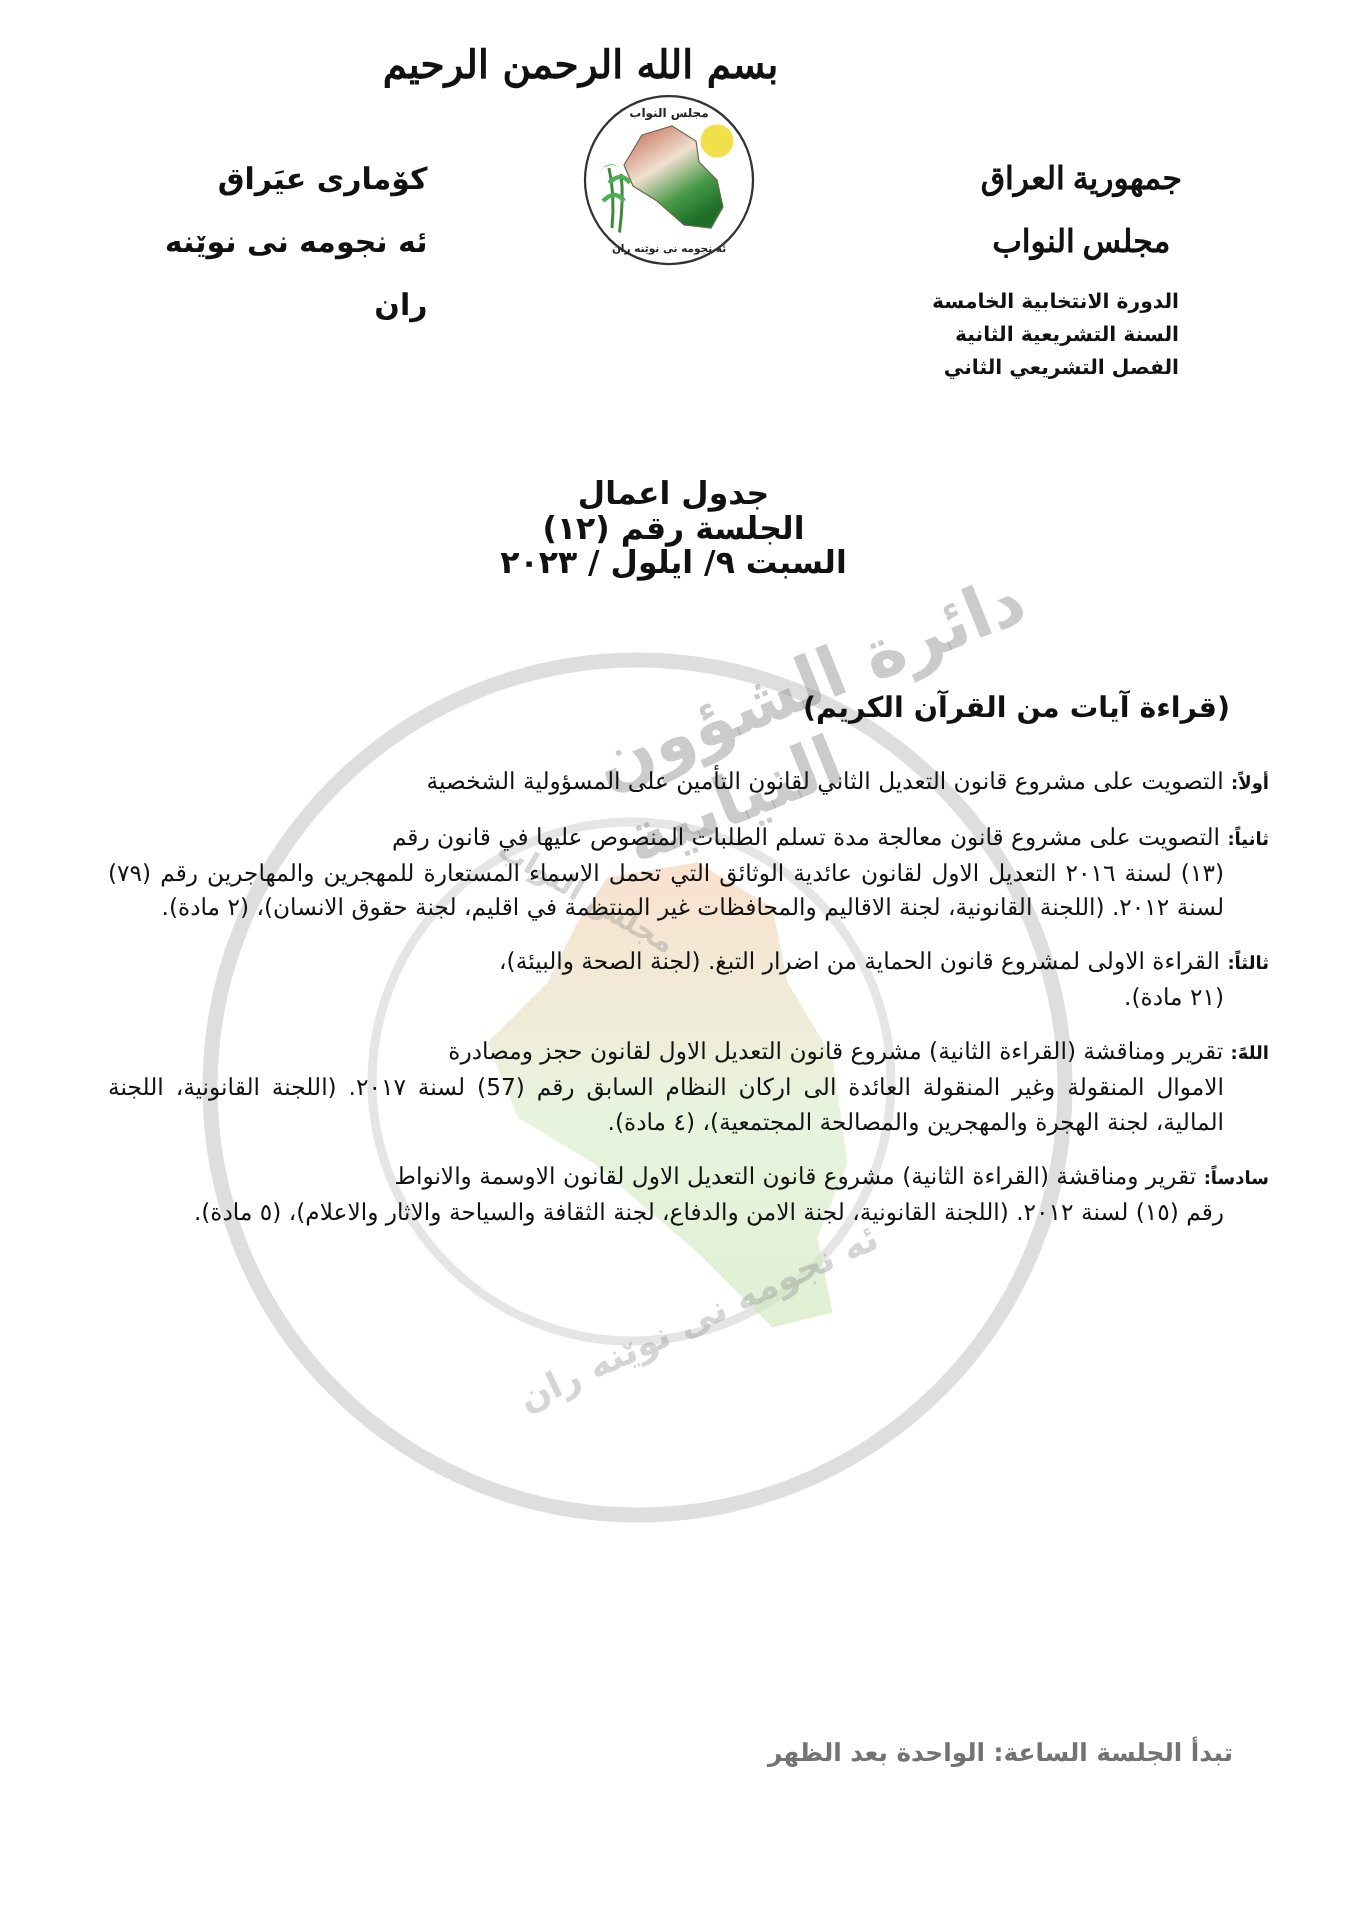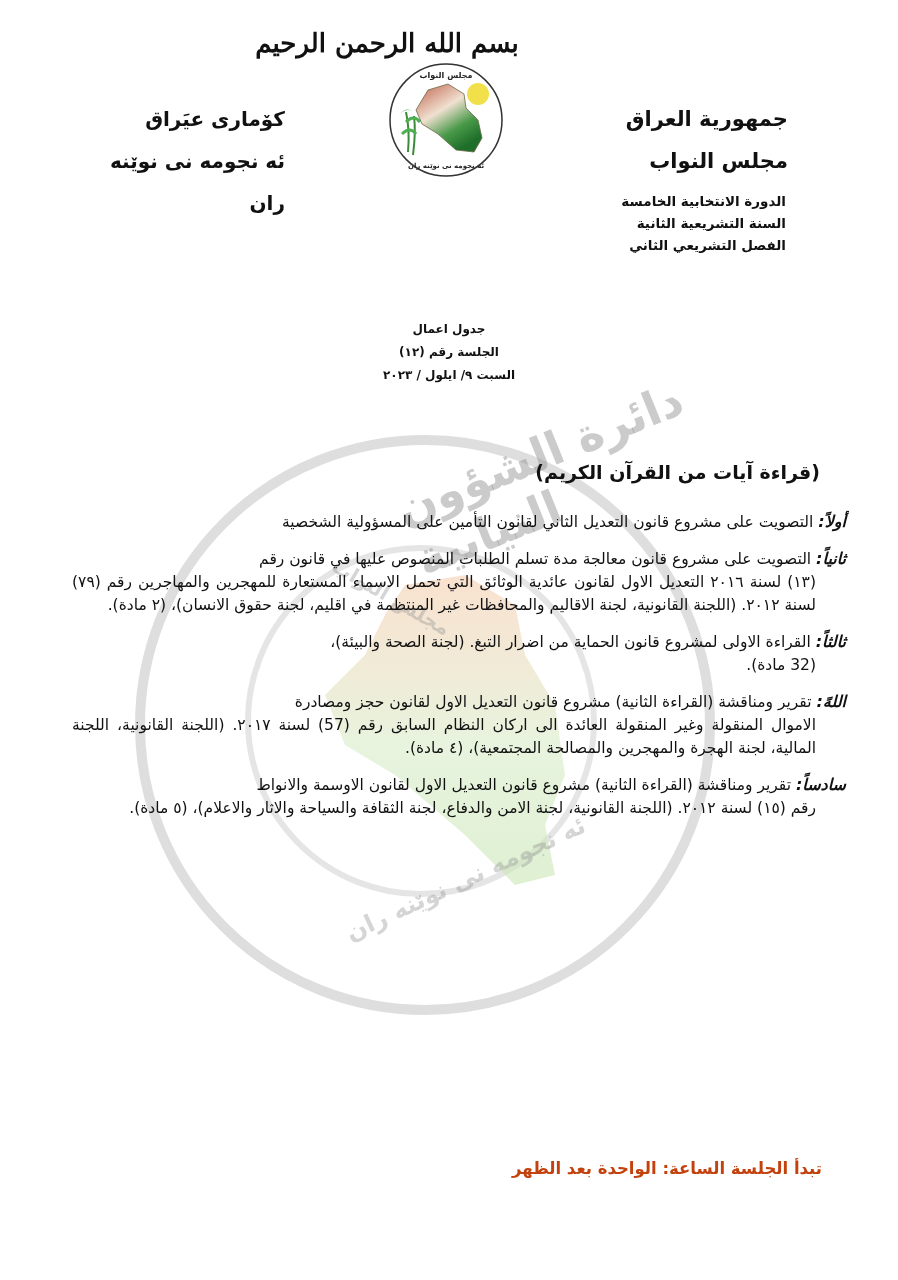--- a/index.html
+++ b/index.html
@@ -12,42 +12,42 @@
     .rtl { direction: rtl; }
 
     
     .watermark { position: absolute; left: 95px; top: 395px; width: 660px; height: 660px; pointer-events: none; }
     .wm-ring { position: absolute; border-radius: 50%; border: 10px solid rgba(160,160,160,0.35); }
     .wm-map { position: absolute; left: 220px; top: 180px; width: 260px; height: 320px; }
     .wm-text { position: absolute; color: rgba(140,140,140,0.45); font-weight: bold; font-family: "DejaVu Sans", sans-serif; }
 
     .basmala { left: 0; width: 774px; top: 28px; text-align: center; font-family: "DejaVu Serif", serif; font-size: 26px; font-weight: bold; }
 
-    .header-right { right: 110px; top: 98px; text-align: right; }
+    .header-right { right: 110px; top: 98px; text-align: center; font-family: Liberation Serif, serif; }
     .header-right .line { font-weight: bold; font-size: 21px; line-height: 42px; letter-spacing: 0.5px; }
     .session-info { right: 112px; top: 190px; text-align: right; }
     .session-info .line { font-weight: bold; font-size: 13.5px; line-height: 22px; }
 
     .header-left { left: 70px; top: 98px; text-align: right; width: 215px; }
     .header-left .line { font-weight: bold; font-size: 20px; line-height: 42px; }
 
     .logo { left: 386px; top: 60px; width: 120px; height: 120px; }
 
     .agenda-title { left: 0; width: 898px; top: 318px; text-align: center; }
-    .agenda-title .line { font-weight: bold; font-size: 12px; line-height: 23px; }
+    .agenda-title .line { font-weight: bold; font-size: 21px; line-height: 23px; }
 
     .quran { right: 78px; top: 461px; font-weight: bold; font-size: 19px; }
 
     .items { position: absolute; right: 52px; left: 72px; top: 510px; direction: rtl; }
     .item { font-size: 15.5px; line-height: 23px; text-align: justify; margin-bottom: 13px; position: relative; padding-right: 0; }
-    .item .lbl { font-weight: bold; font-size: 16px; font-style: italic; }
+    .item .lbl { font-weight: bold; font-size: 12px; }
     .item .body { }
     .item .cont { display: block; padding-right: 30px; }
 
-    .start-time { right: 76px; top: 1159px; color: #c2410c; font-weight: bold; font-size: 16.5px; }
+    .start-time { right: 76px; top: 1159px; color: #737373; font-weight: bold; font-size: 16.5px; }
   </style>
 </head>
 <body>
 
 <div class="page">
 
   <div class="watermark">
     <div class="wm-ring" style="left:40px;top:40px;width:560px;height:560px;"></div>
     <div class="wm-ring" style="left:150px;top:150px;width:340px;height:340px;border-width:6px;border-color:rgba(170,170,170,0.3);"></div>
     <svg class="wm-map" viewBox="0 0 260 320">
@@ -118,21 +118,21 @@
       <span class="body">التصويت على مشروع قانون التعديل الثاني لقانون التأمين على المسؤولية الشخصية</span>
     </div>
     <div class="item">
       <span class="lbl">ثانياً:</span>
       <span class="body">التصويت على مشروع قانون معالجة مدة تسلم الطلبات المنصوص عليها في قانون رقم</span>
       <span class="cont">(١٣) لسنة ٢٠١٦ التعديل الاول لقانون عائدية الوثائق التي تحمل الاسماء المستعارة للمهجرين والمهاجرين رقم (٧٩) لسنة ٢٠١٢. (اللجنة القانونية، لجنة الاقاليم والمحافظات غير المنتظمة في اقليم، لجنة حقوق الانسان)، (٢ مادة).</span>
     </div>
     <div class="item">
       <span class="lbl">ثالثاً:</span>
       <span class="body">القراءة الاولى لمشروع قانون الحماية من اضرار التبغ. (لجنة الصحة والبيئة)،</span>
-      <span class="cont">(32 مادة).</span>
+      <span class="cont">(٢١ مادة).</span>
     </div>
     <div class="item">
       <span class="lbl">اللهً:</span>
       <span class="body">تقرير ومناقشة (القراءة الثانية) مشروع قانون التعديل الاول لقانون حجز ومصادرة</span>
       <span class="cont">الاموال المنقولة وغير المنقولة العائدة الى اركان النظام السابق رقم (57) لسنة ٢٠١٧. (اللجنة القانونية، اللجنة المالية، لجنة الهجرة والمهجرين والمصالحة المجتمعية)، (٤ مادة).</span>
     </div>
     <div class="item">
       <span class="lbl">سادساً:</span>
       <span class="body">تقرير ومناقشة (القراءة الثانية) مشروع قانون التعديل الاول لقانون الاوسمة والانواط</span>
       <span class="cont">رقم (١٥) لسنة ٢٠١٢. (اللجنة القانونية، لجنة الامن والدفاع، لجنة الثقافة والسياحة والاثار والاعلام)، (٥ مادة).</span>

